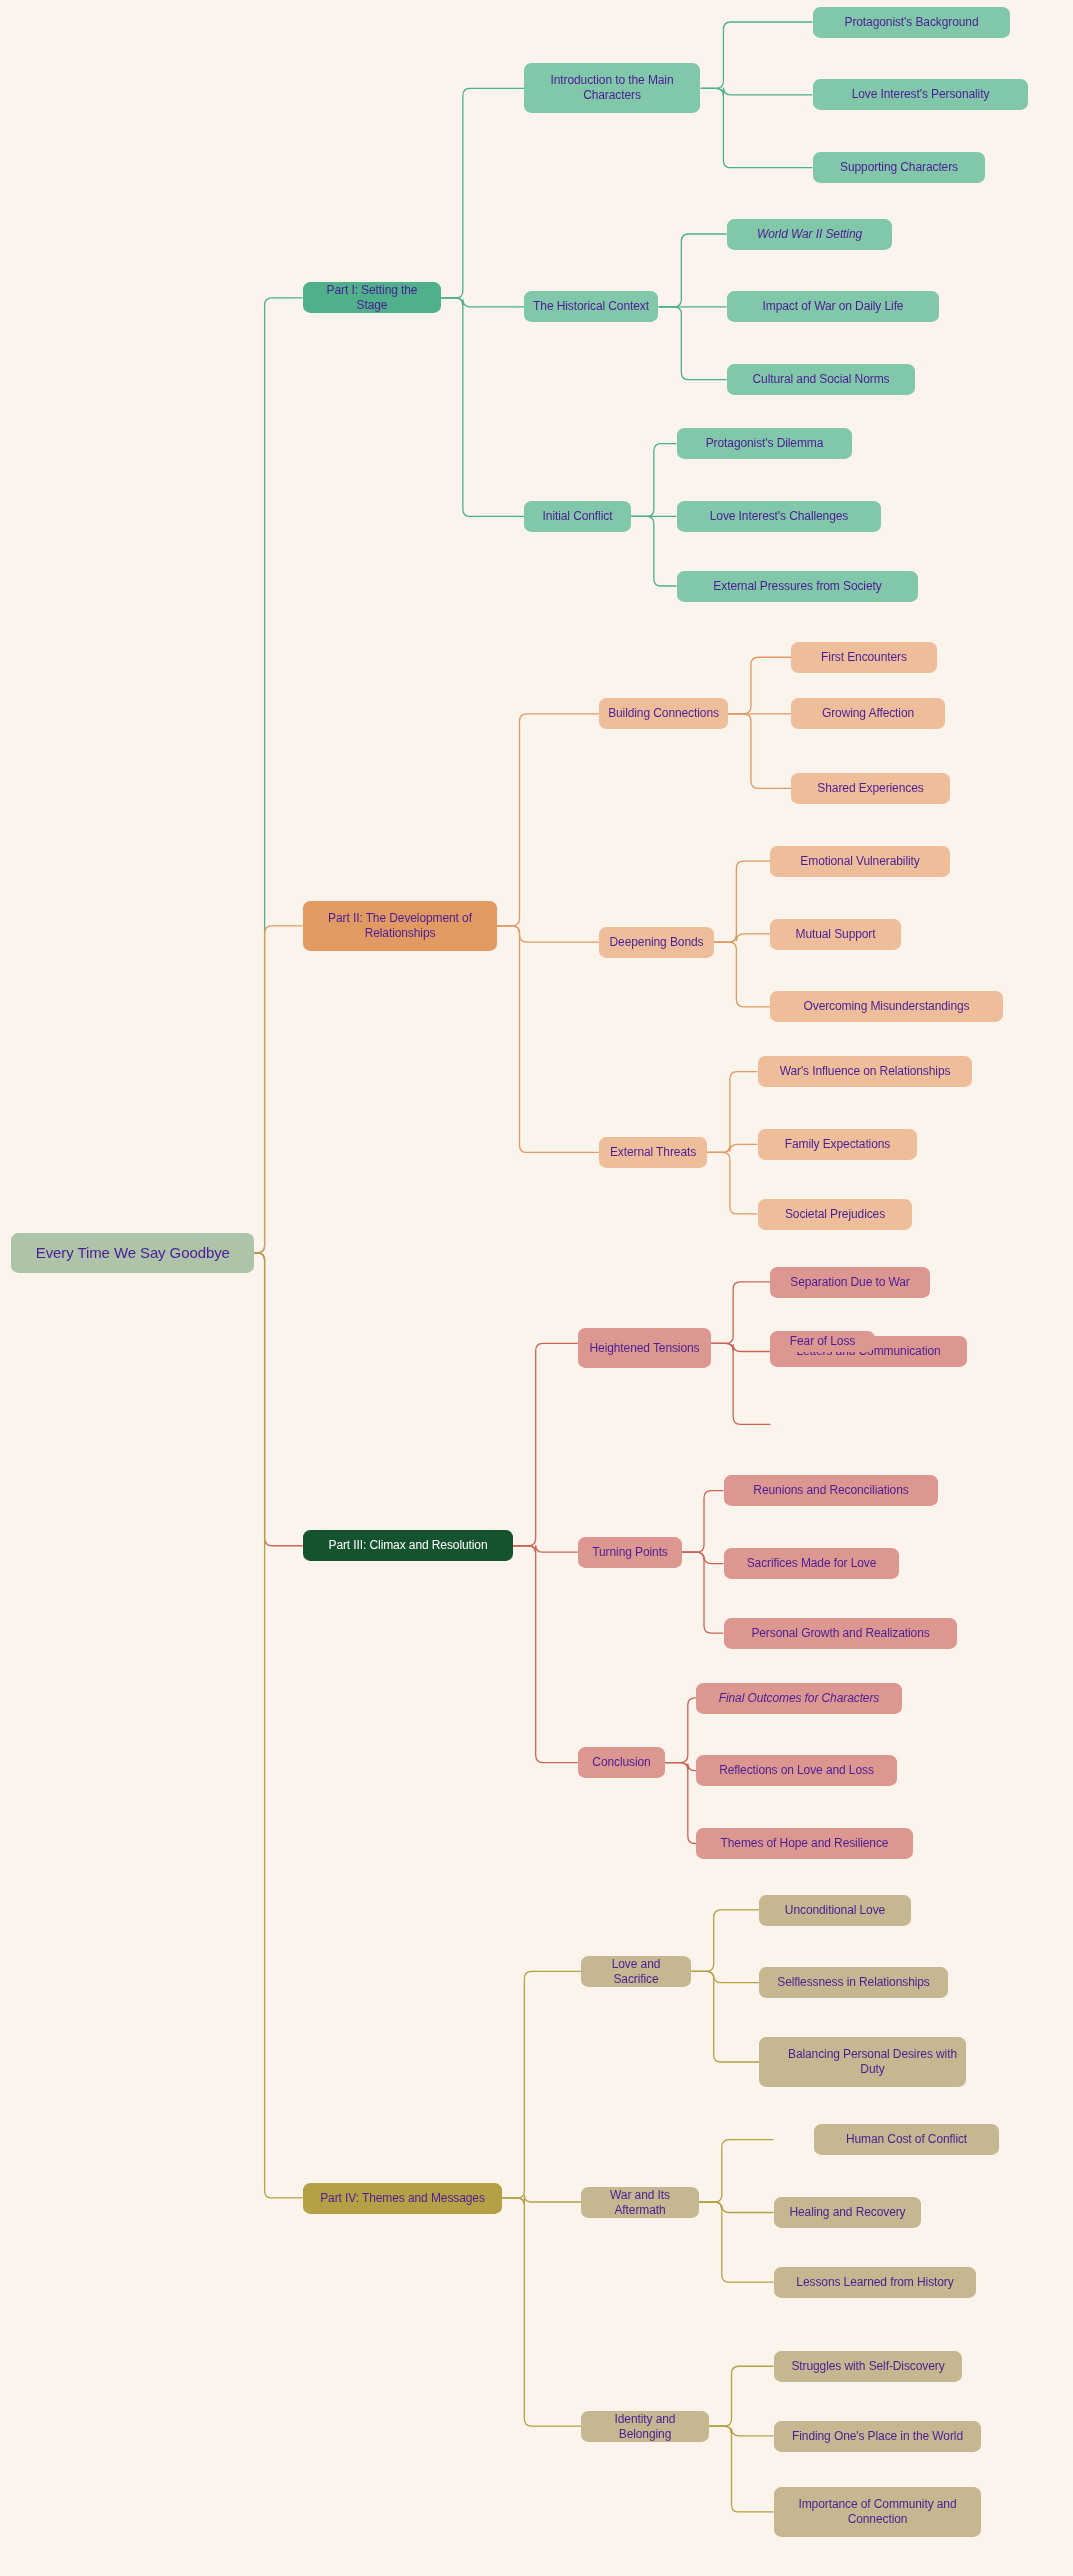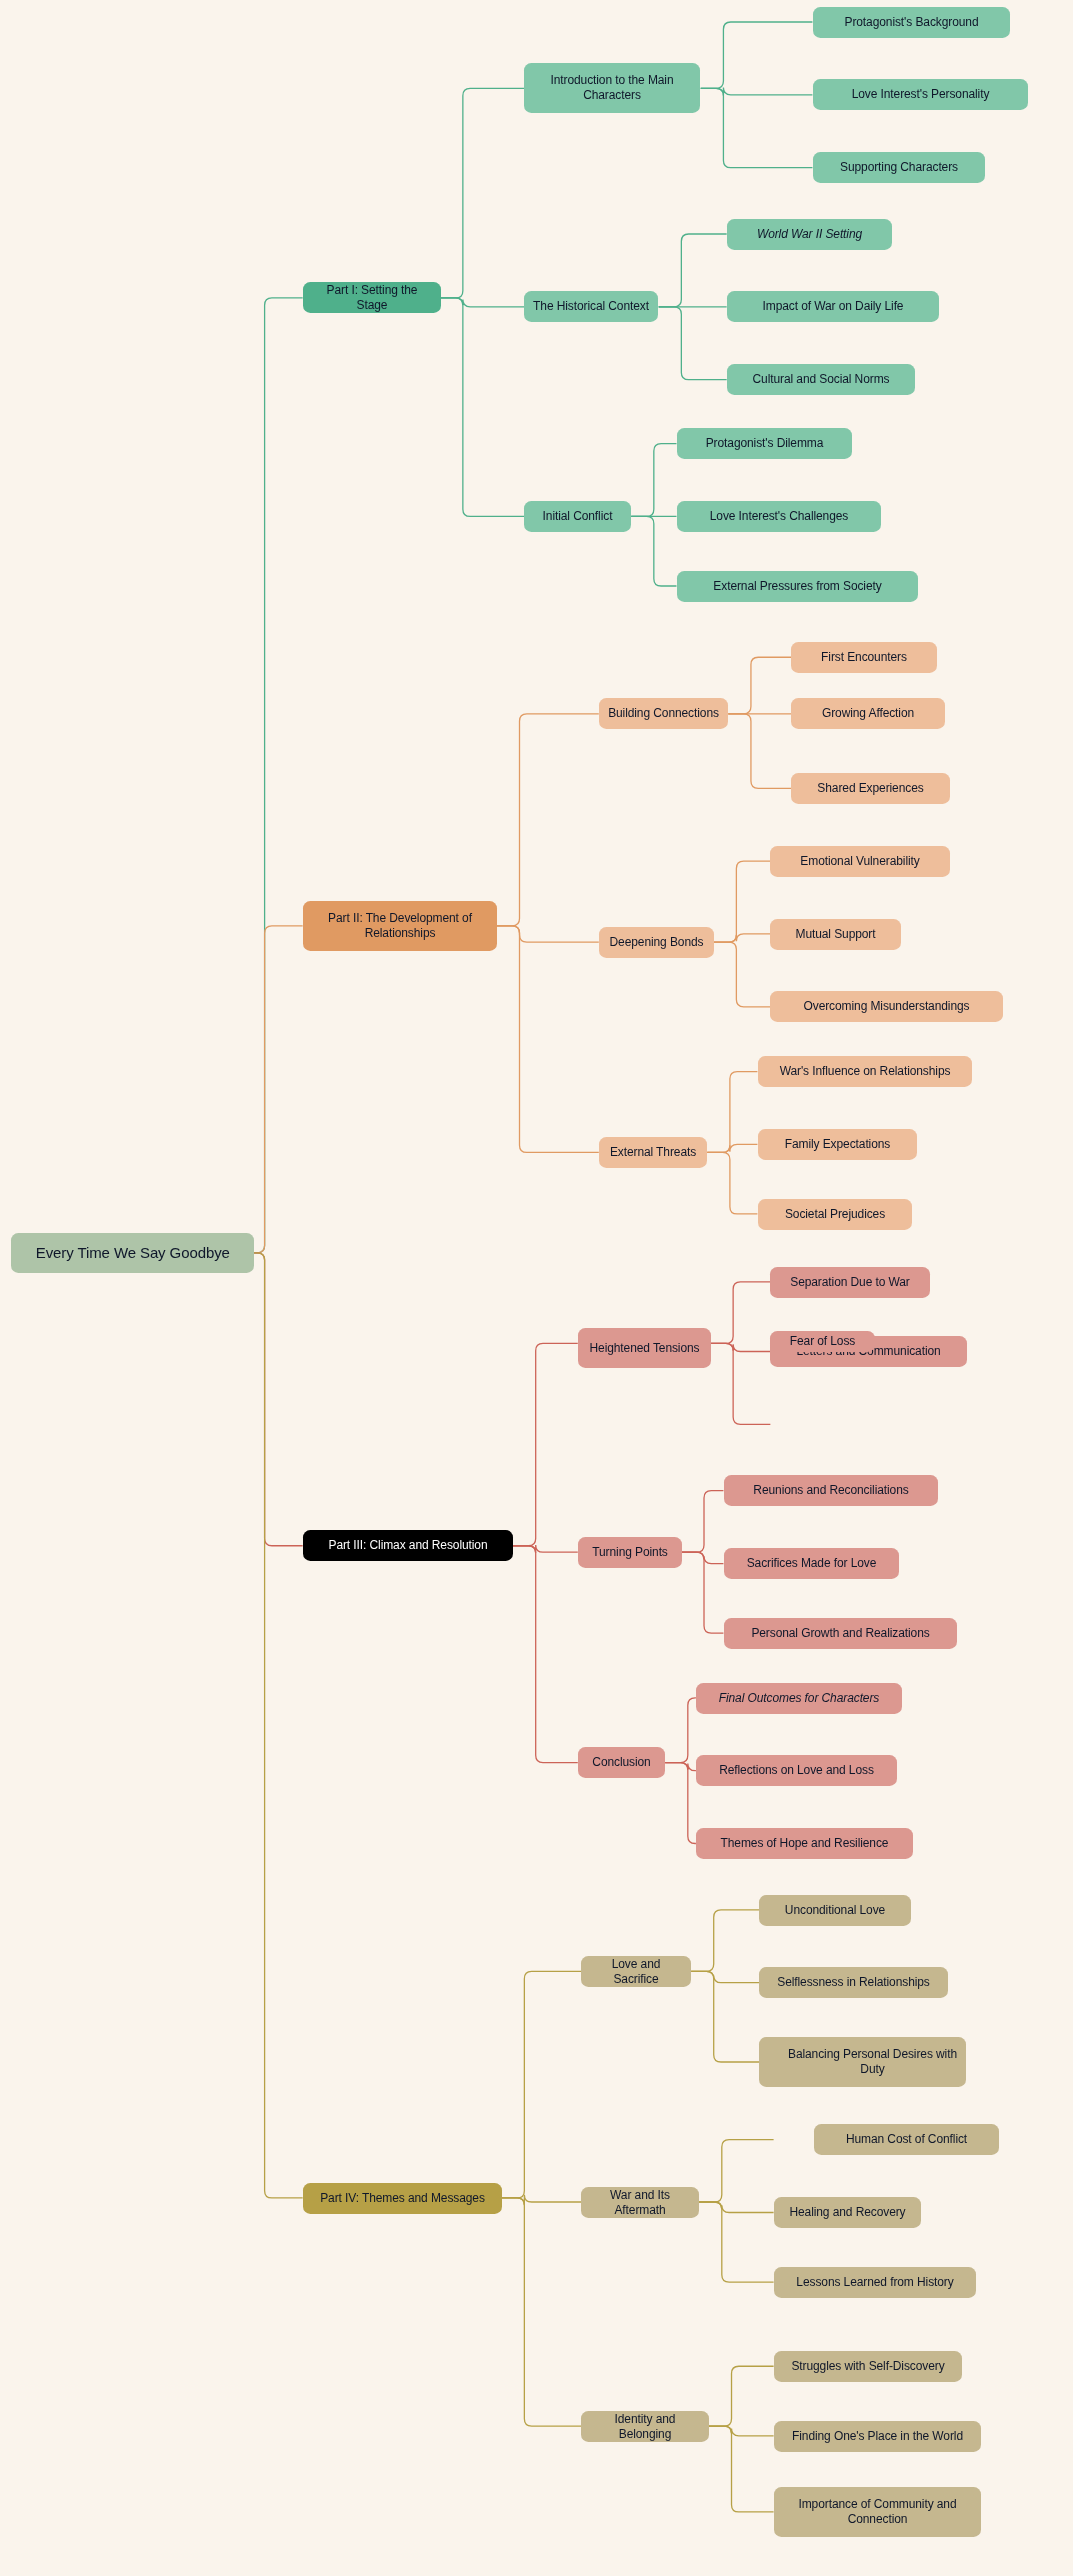--- a/index.html
+++ b/index.html
@@ -22,40 +22,40 @@
     pointer-events:none;
   }
   .node{
     position:absolute;
     box-sizing:border-box;
     display:flex;
     align-items:center;
     justify-content:center;
     text-align:center;
     border-radius:7.3px;
-    color:#0f172a;
+    color:#4c1d95;
     line-height:1.25;
     padding:3.2px 8px;
     letter-spacing:-0.1px;
     font-size:12px;
     white-space:normal;
   }
   .node.root{
     background:#aec4a8;
     font-size:15px;
   }
   .node.b1{ background:#4fb08b; }
   .node.b1c{ background:#81c7a9; }
   .node.b1l{ background:#81c7a9; }
 
   .node.b2{ background:#e09a62; }
   .node.b2c{ background:#eebe9b; }
   .node.b2l{ background:#eebe9b; }
 
-  .node.b3{ background:#000000; color:#ffffff;text-align:right; }
+  .node.b3{ background:#14532d; color:#ffffff;text-align:right; }
   .node.b3c{ background:#dc9890; }
   .node.b3l{ background:#dc9890; }
 
   .node.b4{ background:#b6a046; }
   .node.b4c{ background:#c5b78f; }
   .node.b4l{ background:#c5b78f; }
 </style>
 </head>
 <body>
 

